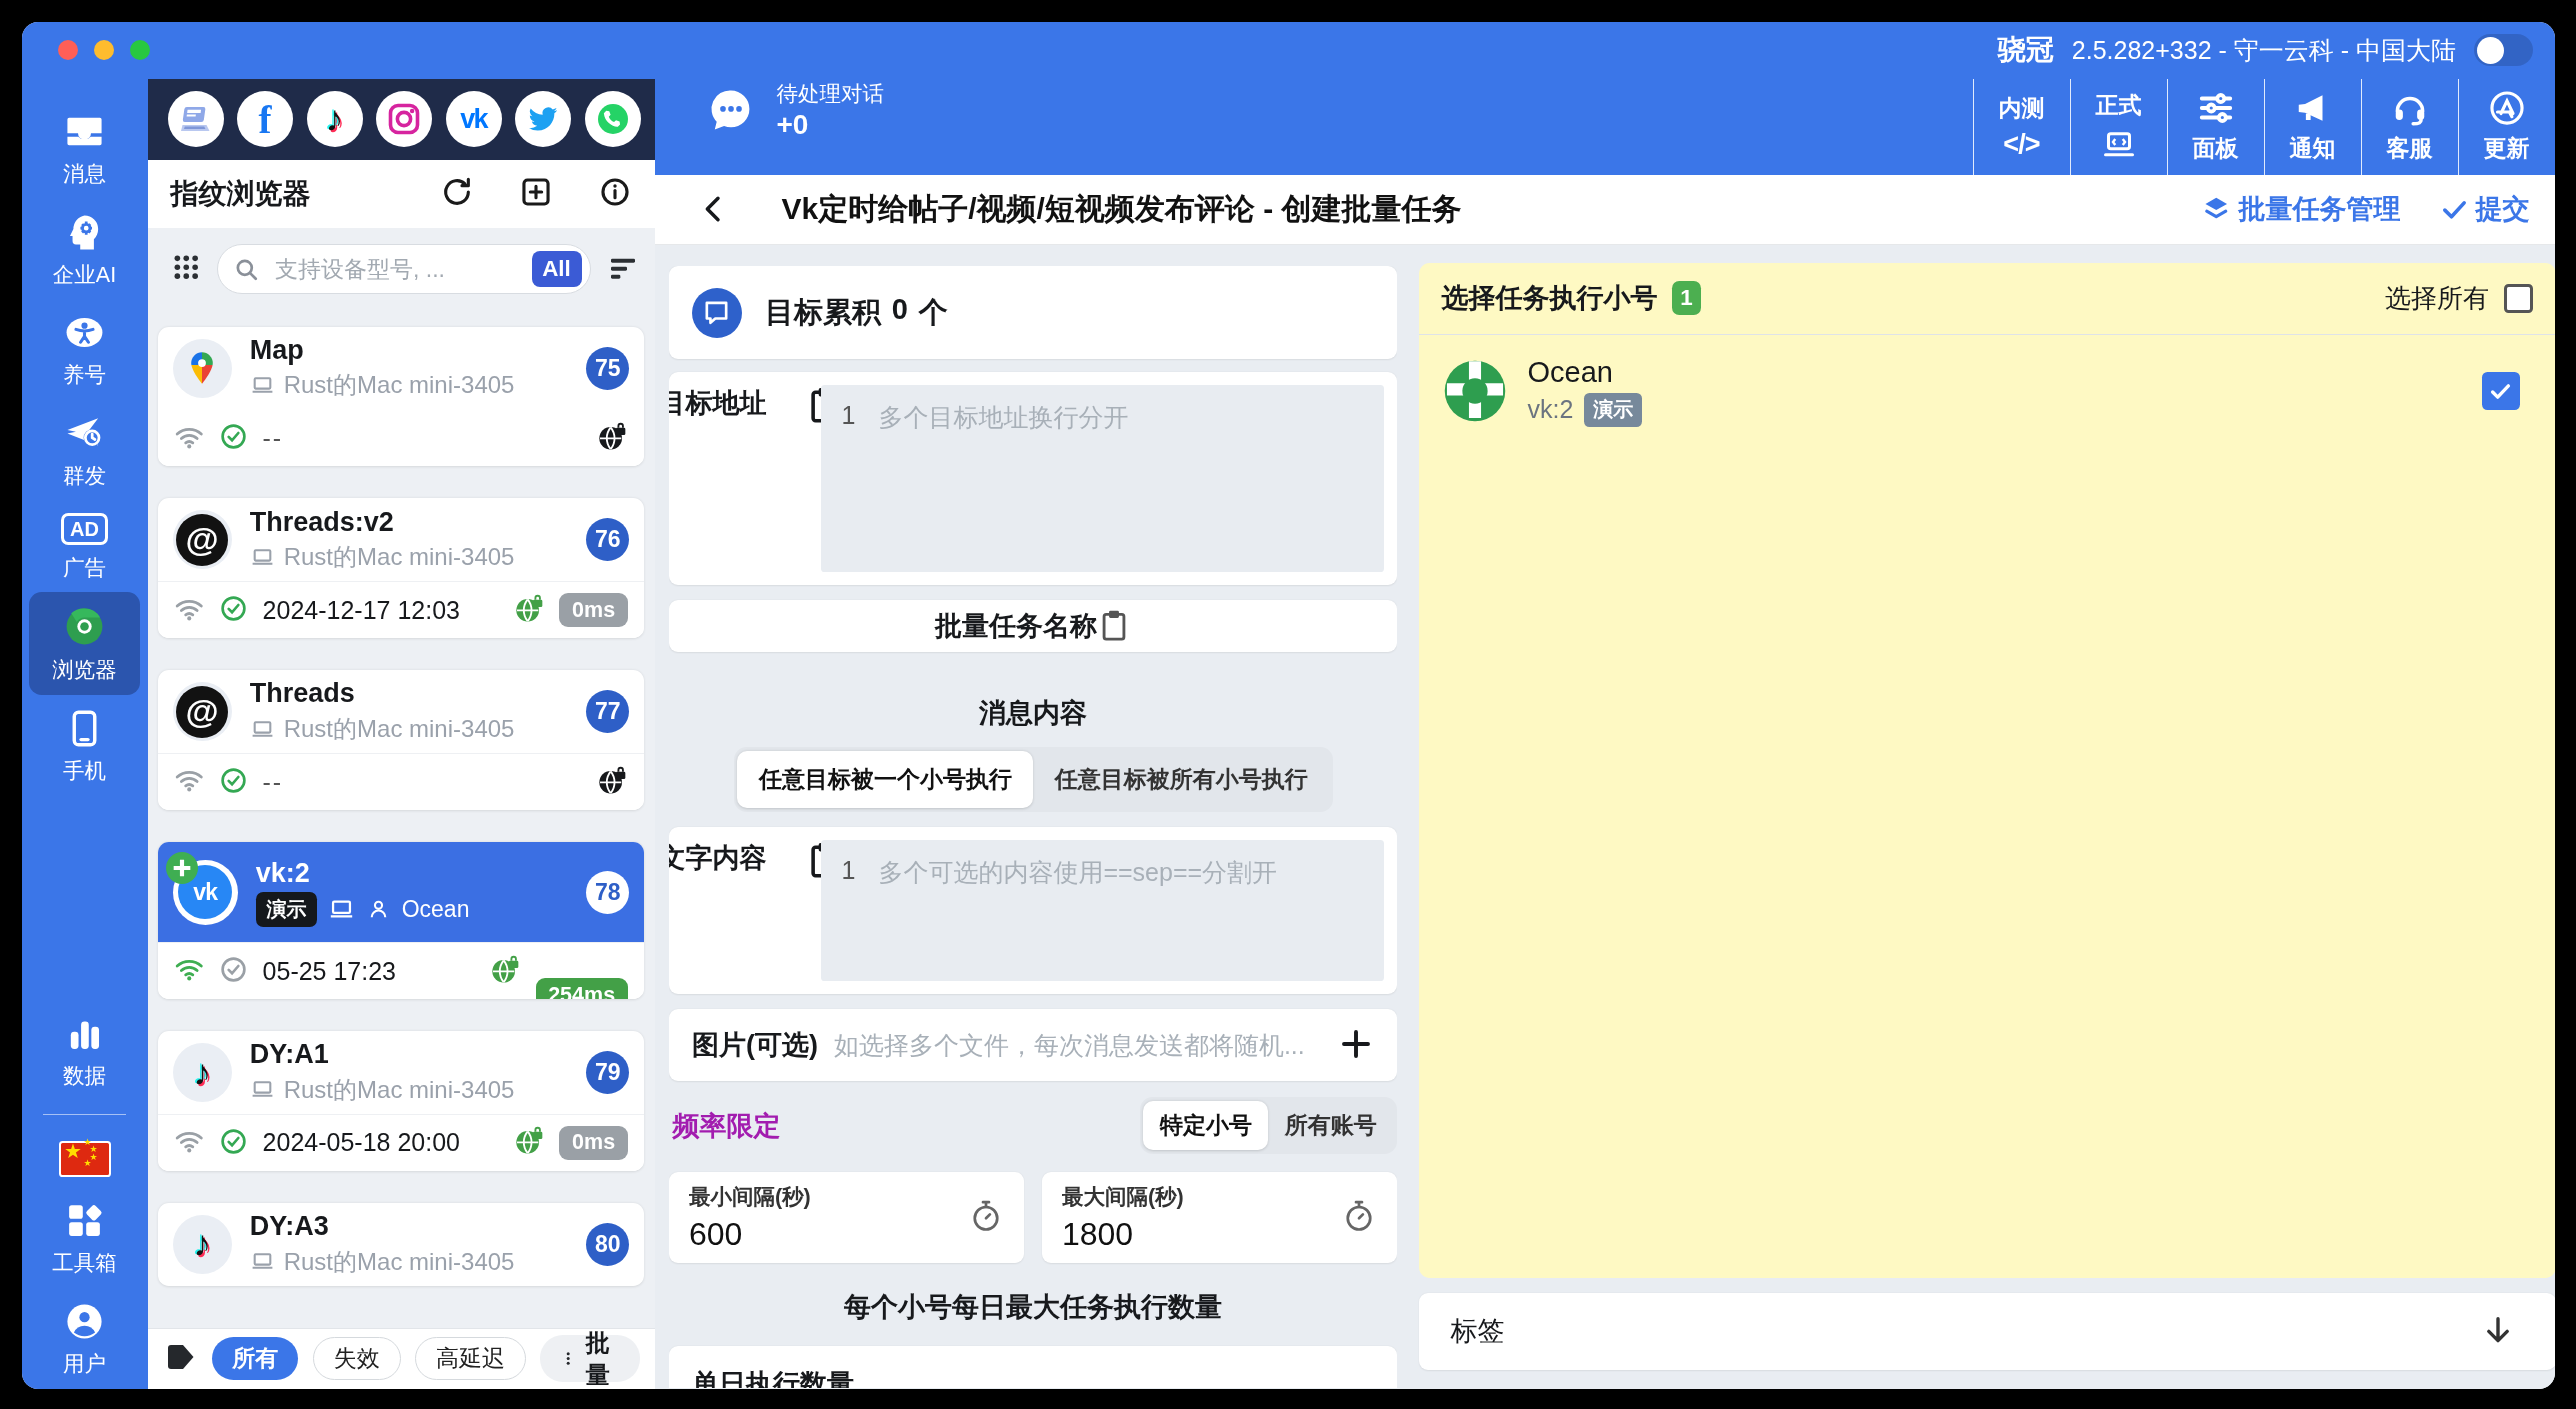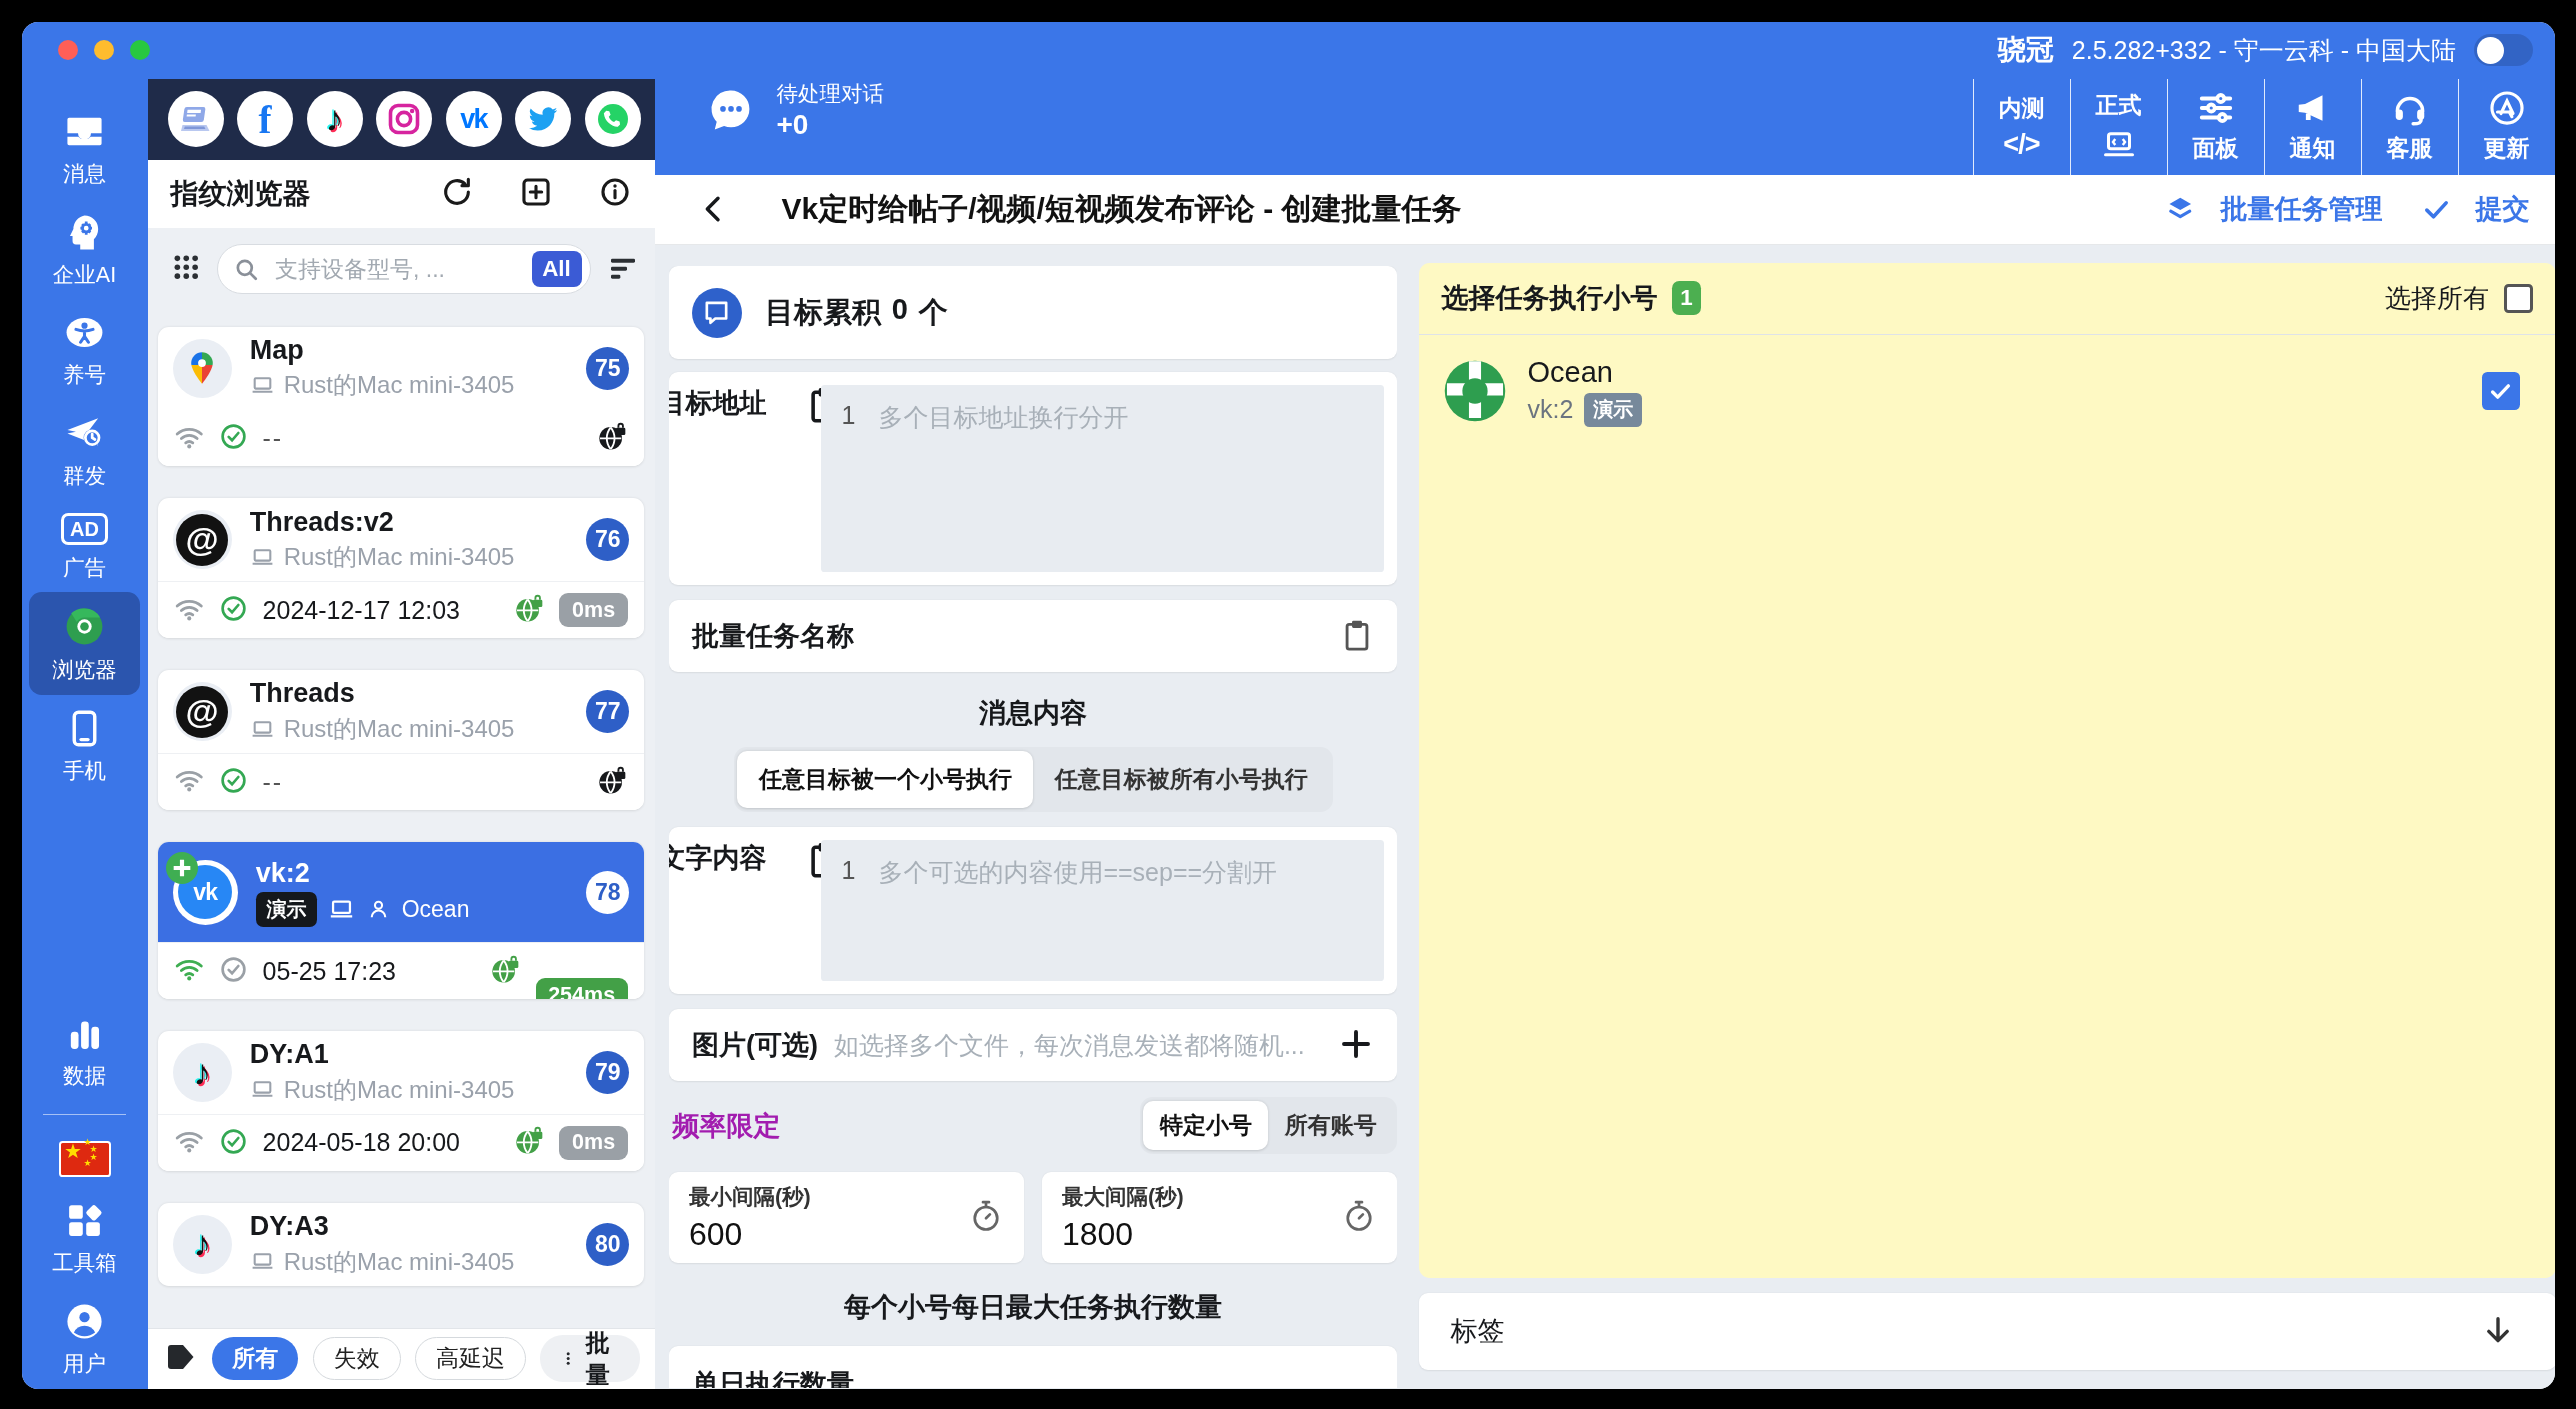--- a/index.html
+++ b/index.html
@@ -93,39 +93,39 @@
   .pending-count { font-size:28px; font-weight:bold; }
   .topbtns { margin-left:auto; height:96px; display:flex; }
   .topbtn { min-width:97px; padding:0 12.6px; height:96px; border-left:0.9px solid rgba(255,255,255,0.85); display:flex; flex-direction:column; align-items:center; justify-content:center; gap:5.4px; color:#fff; cursor:pointer; }
   .topbtn .tlabel { font-size:23px; font-weight:bold; white-space:nowrap; }
   .code-glyph { font-size:27px; font-weight:bold; letter-spacing:-0.9px; }
 
   .page-header { position:absolute; left:0; top:96px; width:100%; height:70px; background:#fff; border-bottom:0.9px solid #e6e8ea; display:flex; align-items:center; }
   .back-btn { margin-left:43px; cursor:pointer; display:flex; align-items:center; }
   .page-title { margin-left:52px; font-size:30px; font-weight:bold; color:#111; }
   .ph-right { margin-left:auto; margin-right:25px; display:flex; align-items:center; gap:39px; color:#3b76e8; }
-  .ph-link { display:flex; align-items:center; gap:25px; font-size:27px; font-weight:bold; cursor:pointer; }
+  .ph-link { display:flex; align-items:center; gap:7px; font-size:27px; font-weight:bold; cursor:pointer; }
 
   .content { position:absolute; left:0; top:166px; width:100%; height:1144px; background:#e9edf2; }
 
   
   .form-col { position:absolute; left:14.4px; top:21.5px; width:728px; height:1122px; overflow:hidden; }
   .card { position:absolute; left:0; width:728px; background:#fff; border-radius:9px; box-shadow:0 0.9px 1.8px rgba(0,0,0,0.08); }
   .c-total { top:0; height:93px; display:flex; align-items:center; gap:23px; padding:0 23px; }
   .blue-circle { width:50px; height:50px; border-radius:50%; background:#2e61cb; display:flex; align-items:center; justify-content:center; flex:none; }
   .c-total-txt { font-size:29px; font-weight:bold; color:#17191c; display:flex; gap:10.8px; }
   .c-area { display:flex; padding:12.6px; }
   .c-addr { top:106px; height:213px; }
   .c-text { top:561px; height:167px; }
   .area-left { width:140px; display:flex; flex-direction:row; align-items:flex-start; justify-content:center; gap:39px; flex:none; }
   .area-label { font-size:27px; font-weight:bold; color:#17191c; white-space:nowrap; }
   .fake-ta { flex:1; background:#e8ecf1; border-radius:3.6px; padding:16px 0 0 20px; display:flex; gap:23px; align-items:flex-start; }
   .ta-line { font-size:25px; color:#555; }
   .ta-ph { font-size:25px; color:#a8b0b8; }
-  .c-name { top:334px; height:72px; display:flex; align-items:center; justify-content:space-between; padding:0 23px; }
+  .c-name { top:334px; height:52px; display:flex; align-items:center; justify-content:center; padding:0 23px; }
   .c-name .area-label { font-size:27px; }
   .sec-heading { position:absolute; left:0; width:728px; text-align:center; font-size:27px; font-weight:bold; color:#17191c; }
   .h-msg { top:429px; }
   .h-daily { top:1023px; }
   .toggle-wrap { position:absolute; top:481px; left:65px; width:599px; height:65px; background:#e2e6eb; border-radius:12.6px; display:flex; padding:3.6px; }
   .tg-seg { flex:1; display:flex; align-items:center; justify-content:center; font-size:23px; color:#333; font-weight:bold; border-radius:10px; cursor:pointer; white-space:nowrap; }
   .tg-seg.on { background:#fff; box-shadow:0 0.9px 2.7px rgba(0,0,0,0.15); color:#111; }
   .c-img { top:743px; height:72px; display:flex; align-items:center; padding:0 23px; gap:16px; }
   .img-hint { flex:1; font-size:25px; color:#a8b0b8; white-space:nowrap; overflow:hidden; text-overflow:ellipsis; }
   .freq-row { position:absolute; top:831px; left:0; width:728px; height:57px; display:flex; align-items:center; }

